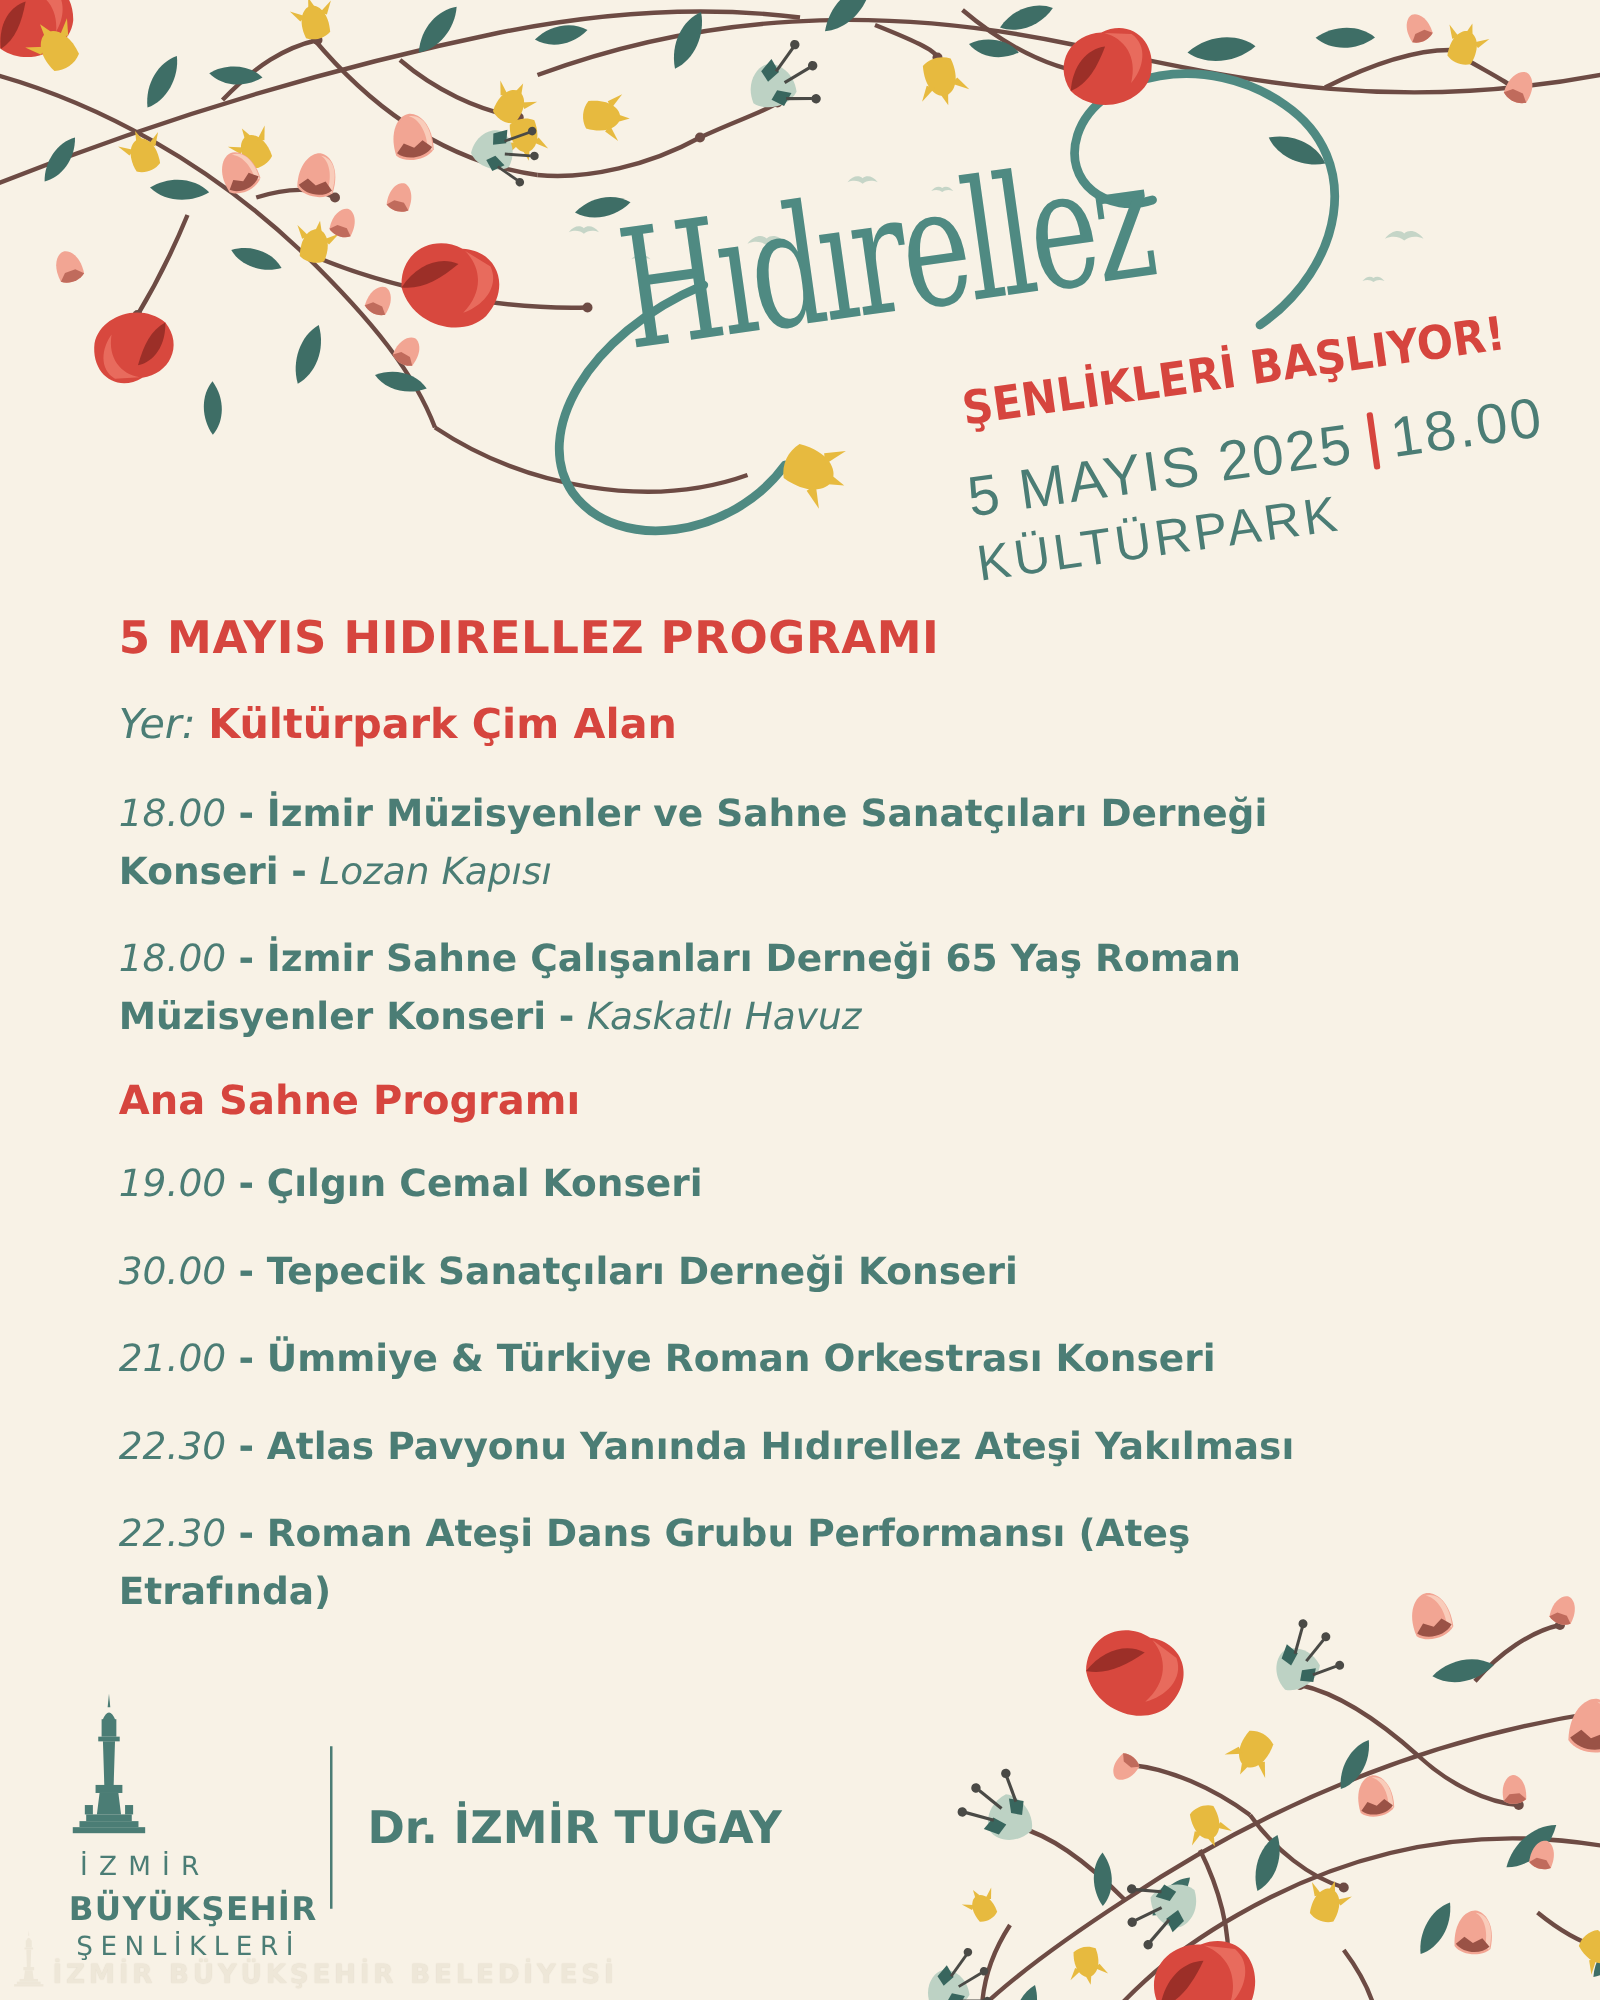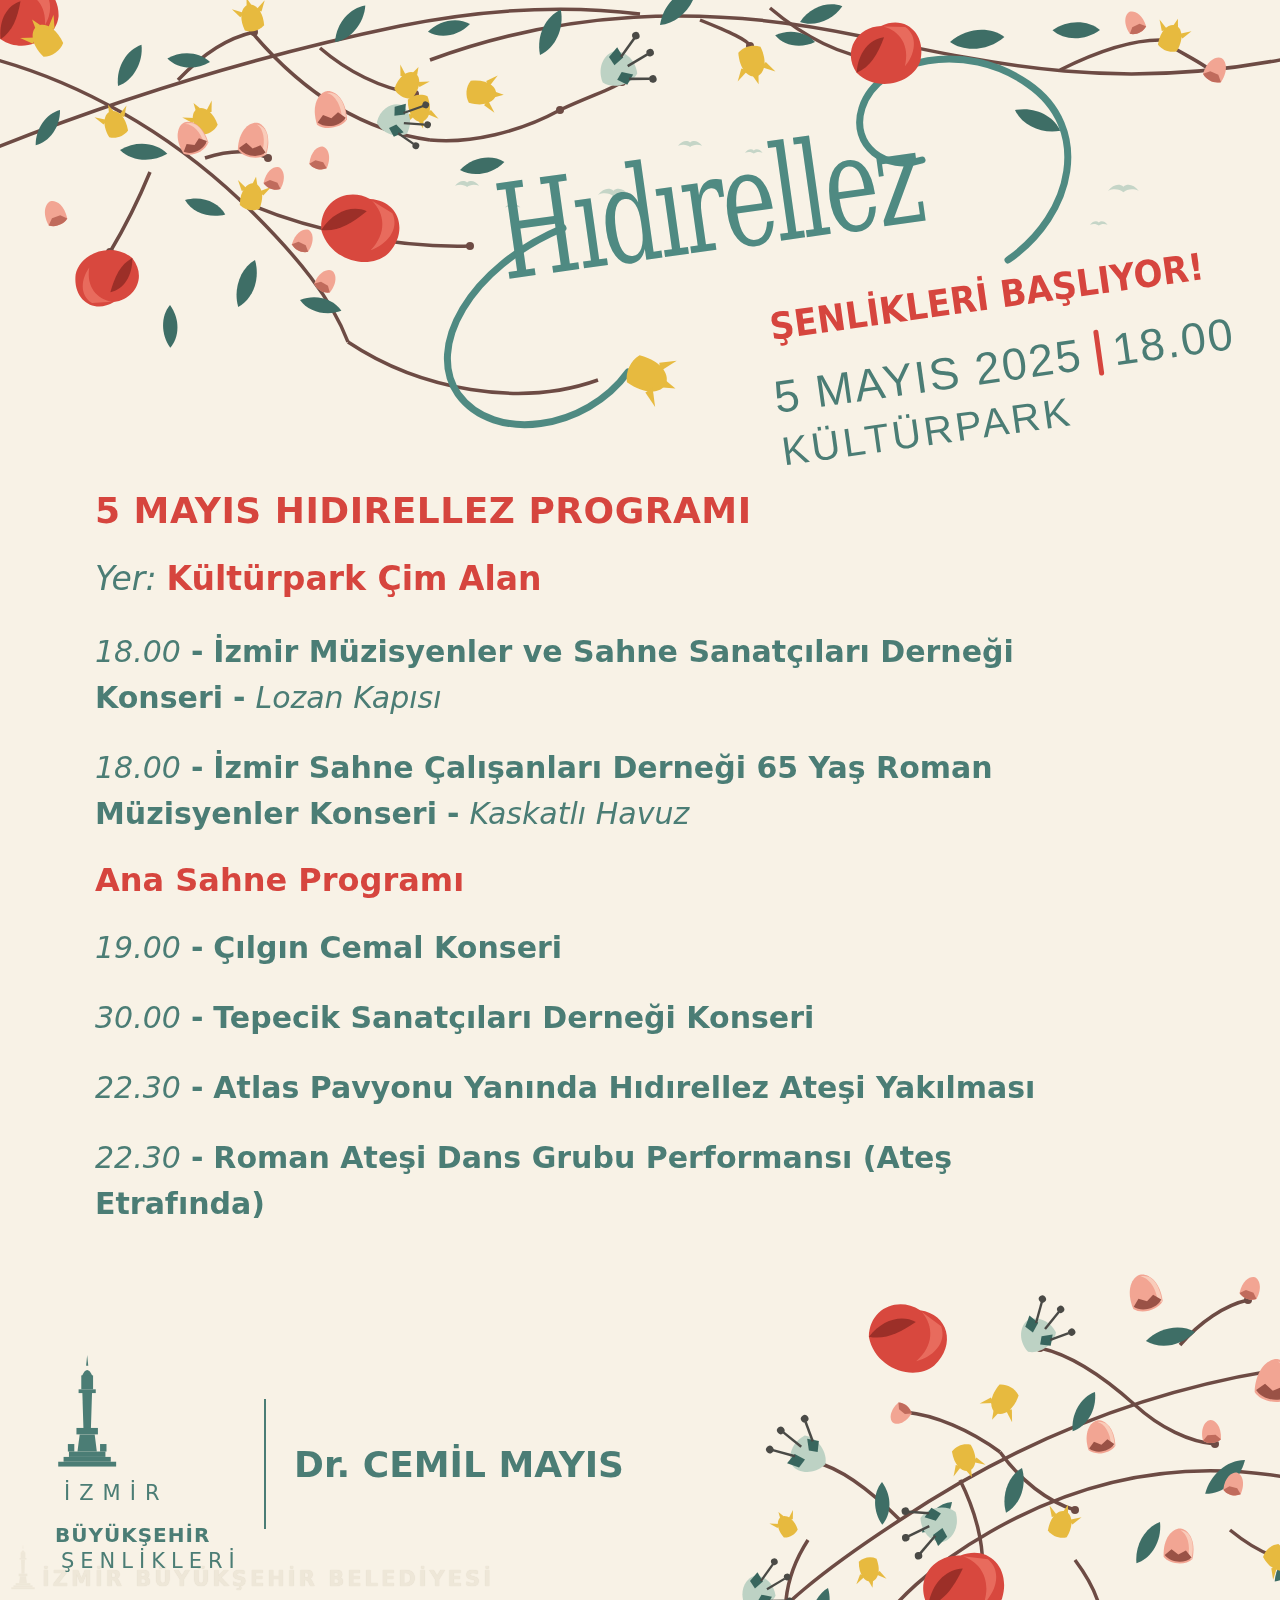--- a/index.html
+++ b/index.html
@@ -73,21 +73,21 @@
   .section-heading {
     font-size:32px; font-weight:700; color:#d6453e;
     margin:2px 0 26px;
   }
 
   
   .footer { position:absolute; left:55px; top:1355px; display:flex; align-items:center; z-index:3; }
   .logo-col { width:195px; display:flex; flex-direction:column; align-items:flex-start; color:#4b7d75; }
   .logo-tower { height:118px; margin-bottom:8px; }
   .logo-line1 { font-size:21px; letter-spacing:9px; text-indent:9px; font-weight:400; }
-  .logo-line2 { font-size:20px; letter-spacing:1px; font-weight:700; margin-top:18px; }
+  .logo-line2 { font-size:26px; letter-spacing:1px; font-weight:700; margin-top:8px; }
   .logo-line3 { font-size:21px; letter-spacing:6px; text-indent:6px; font-weight:400; margin-top:2px; }
   .footer-divider { width:2px; height:130px; background:#4b7d75; margin:0 28px 0 14px; }
   .mayor-col { color:#4b7d75; }
   .mayor-name { font-size:36px; font-weight:700; letter-spacing:0px; }
   .mayor-title { font-size:22px; font-weight:400; margin-top:6px; }
 
   
   .watermark {
     position:absolute; left:10px; top:1540px; z-index:2;
     display:flex; align-items:flex-end; gap:6px;
@@ -332,20 +332,23 @@
 
     <div class="section-heading">Ana Sahne Programı</div>
 
     <p class="item">
       <span class="time">19.00</span><span class="sep">-</span><span class="title">Çılgın Cemal Konseri</span>
     </p>
     <p class="item">
       <span class="time">30.00</span><span class="sep">-</span><span class="title">Tepecik Sanatçıları Derneği Konseri</span>
     </p>
     <p class="item">
+      <span class="time">21.00</span><span class="sep">-</span><span class="title">Ümmiye &amp; Türkiye Roman Orkestrası Konseri</span>
+    </p>
+    <p class="item">
       <span class="time">22.30</span><span class="sep">-</span><span class="title">Atlas Pavyonu Yanında Hıdırellez Ateşi Yakılması</span>
     </p>
     <p class="item">
       <span class="time">22.30</span><span class="sep">-</span><span class="title">Roman Ateşi Dans Grubu Performansı (Ateş Etrafında)</span>
     </p>
   </div>
 
   <div class="footer">
     <div class="logo-col">
       <svg class="logo-tower" viewBox="0 0 60 110" xmlns="http://www.w3.org/2000/svg">
@@ -363,21 +366,21 @@
           <rect x="12" y="83" width="6" height="7"></rect>
           <rect x="42" y="83" width="6" height="7"></rect>
         </g>
       </svg>
       <div class="logo-line1">İZMİR</div>
       <div class="logo-line2">BÜYÜKŞEHİR</div>
       <div class="logo-line3">ŞENLİKLERİ</div>
     </div>
     <div class="footer-divider"></div>
     <div class="mayor-col">
-      <div class="mayor-name">Dr. CEMİL MAYIS</div>
+      <div class="mayor-name">Dr. İZMİR TUGAY</div>
     </div>
   </div>
 
   <div class="watermark">
     <svg width="26" height="56" viewBox="0 0 60 110" xmlns="http://www.w3.org/2000/svg">
       <g fill="#eee7d8">
         <path d="M29 10 L31 10 L30 0 Z"></path>
         <path d="M25 20 Q30 8 35 20 Z"></path>
         <rect x="24.5" y="19" width="11" height="13"></rect>
         <rect x="22" y="32" width="16" height="3.5"></rect>

